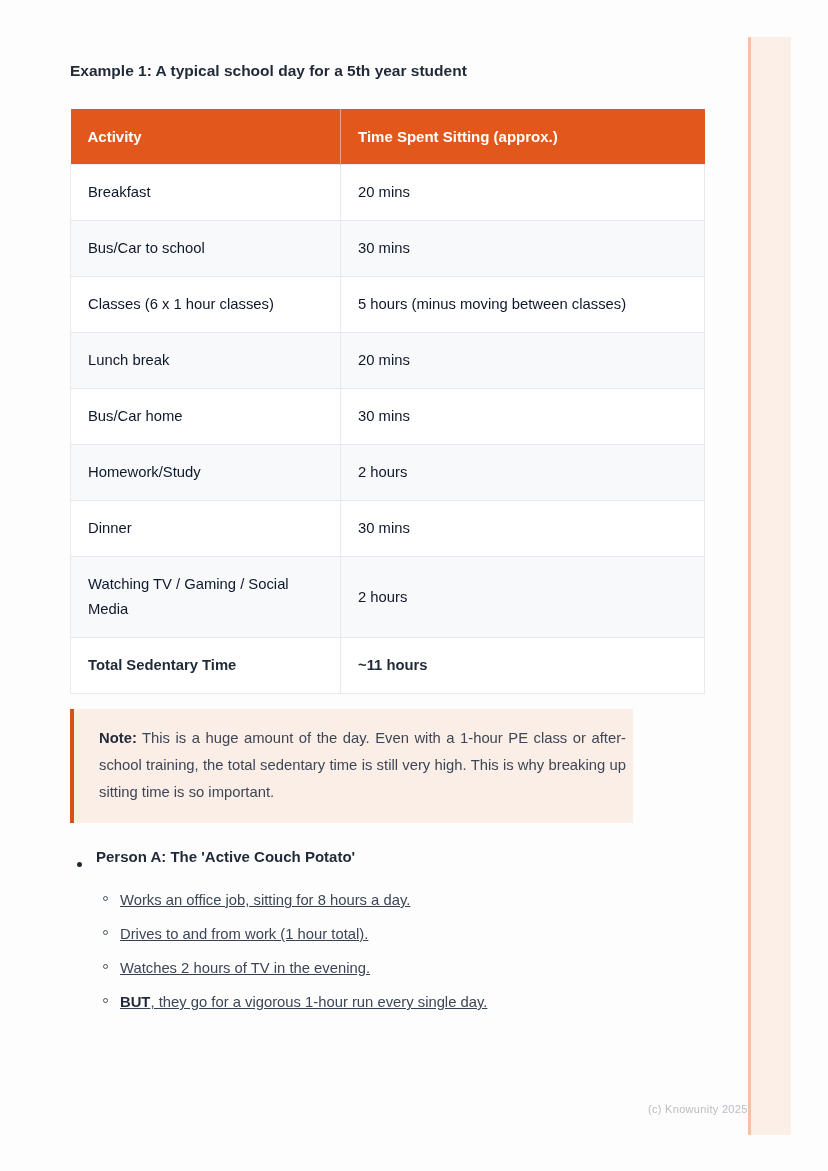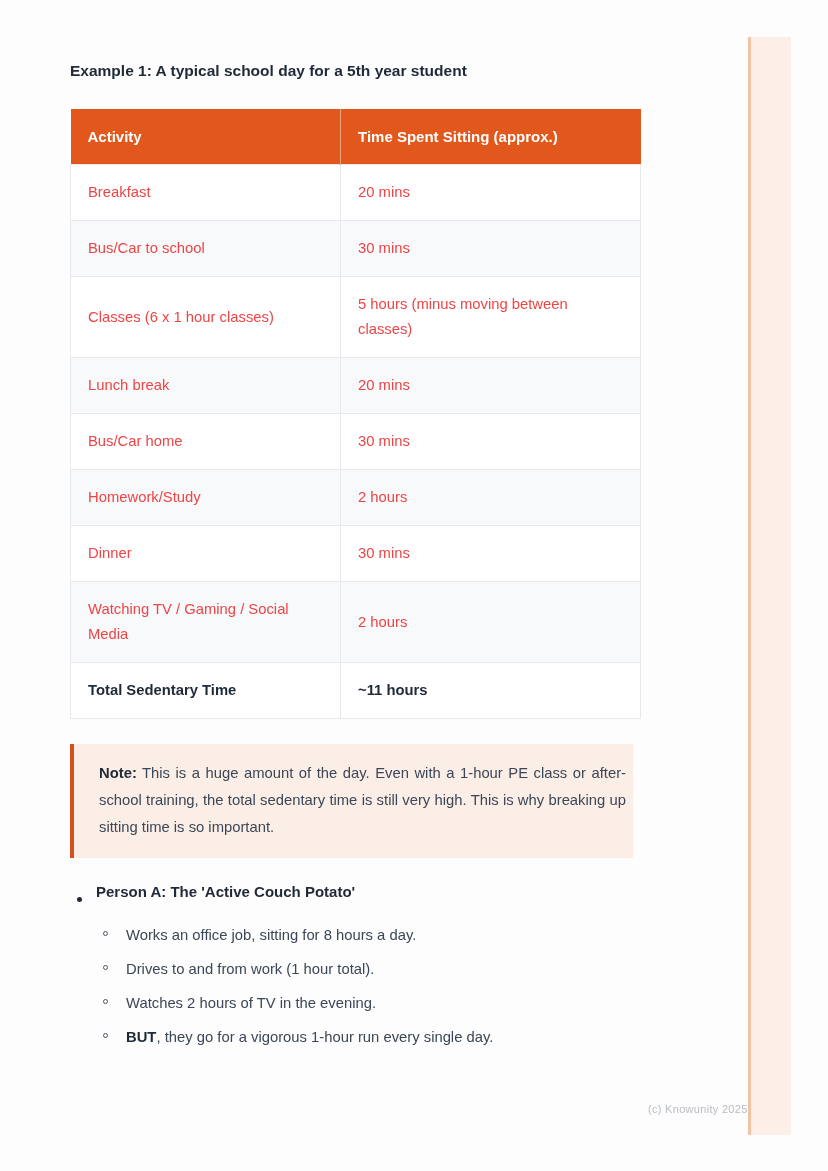--- a/index.html
+++ b/index.html
@@ -44,54 +44,54 @@
     font-size: 15.5px;
     font-weight: bold;
     color: #1F2937;
     line-height: 19px;
   }
   .h-example .italic { font-style: italic; }
 
   
   table.sitting-table {
     margin-top: 29px;
-    width: 571px;
+    width: 635px;
     border-collapse: collapse;
   }
   table.sitting-table th {
     background: var(--header-orange, #E2571B);
     color: #FFFFFF;
     font-size: 15px;
     font-weight: bold;
     text-align: left;
     padding: 19px 17px;
   }
   table.sitting-table th:first-child {
     border-right: 1px solid rgba(255,255,255,0.45);
     width: 270px;
   }
   table.sitting-table td {
     border: 1px solid var(--table-border, #E7E9EC);
     font-size: 14.8px;
     line-height: 25px;
-    color: #ef4444;
+    color: #0f172a;
     padding: 15px 17px;
     vertical-align: middle;
     background: #FFFFFF;
   }
   table.sitting-table tbody tr:nth-child(even) td { background: var(--row-alt, #F8F9FB); }
   table.sitting-table tr.total-row td {
     font-weight: bold;
     color: #1F2937;
     background: #FFFFFF;
   }
 
   
   .note-box {
-    margin-top: 25px;
+    margin-top: 15px;
     background: var(--note-bg, #FBEEE7);
     border-left: 4px solid var(--note-border, #D4511C);
     padding: 16px 7px 17px 25px;
   }
   .note-box p {
     font-size: 14.8px;
     line-height: 27px;
     text-align: justify;
     color: #3C4656;
   }
@@ -116,23 +116,24 @@
   .li-l1 .li-text {
     font-size: 15px;
     font-weight: bold;
     color: #1F2937;
     line-height: 20px;
   }
 
   .list-level2 { margin-top: 21px; margin-left: 33px; list-style: none; }
   .li-l2 {
     display: flex;
-    gap: 18px;
+    gap: 12px;
     align-items: flex-start;
     margin-bottom: 10px;
+    text-decoration: underline;
   }
   .dot-hollow {
     flex-shrink: 0;
     width: 5px; height: 5px;
     margin-top: 8px;
     border: 1.5px solid #4B5563;
     border-radius: 50%;
     background: transparent;
   }
   .li-l2 .li-text {

